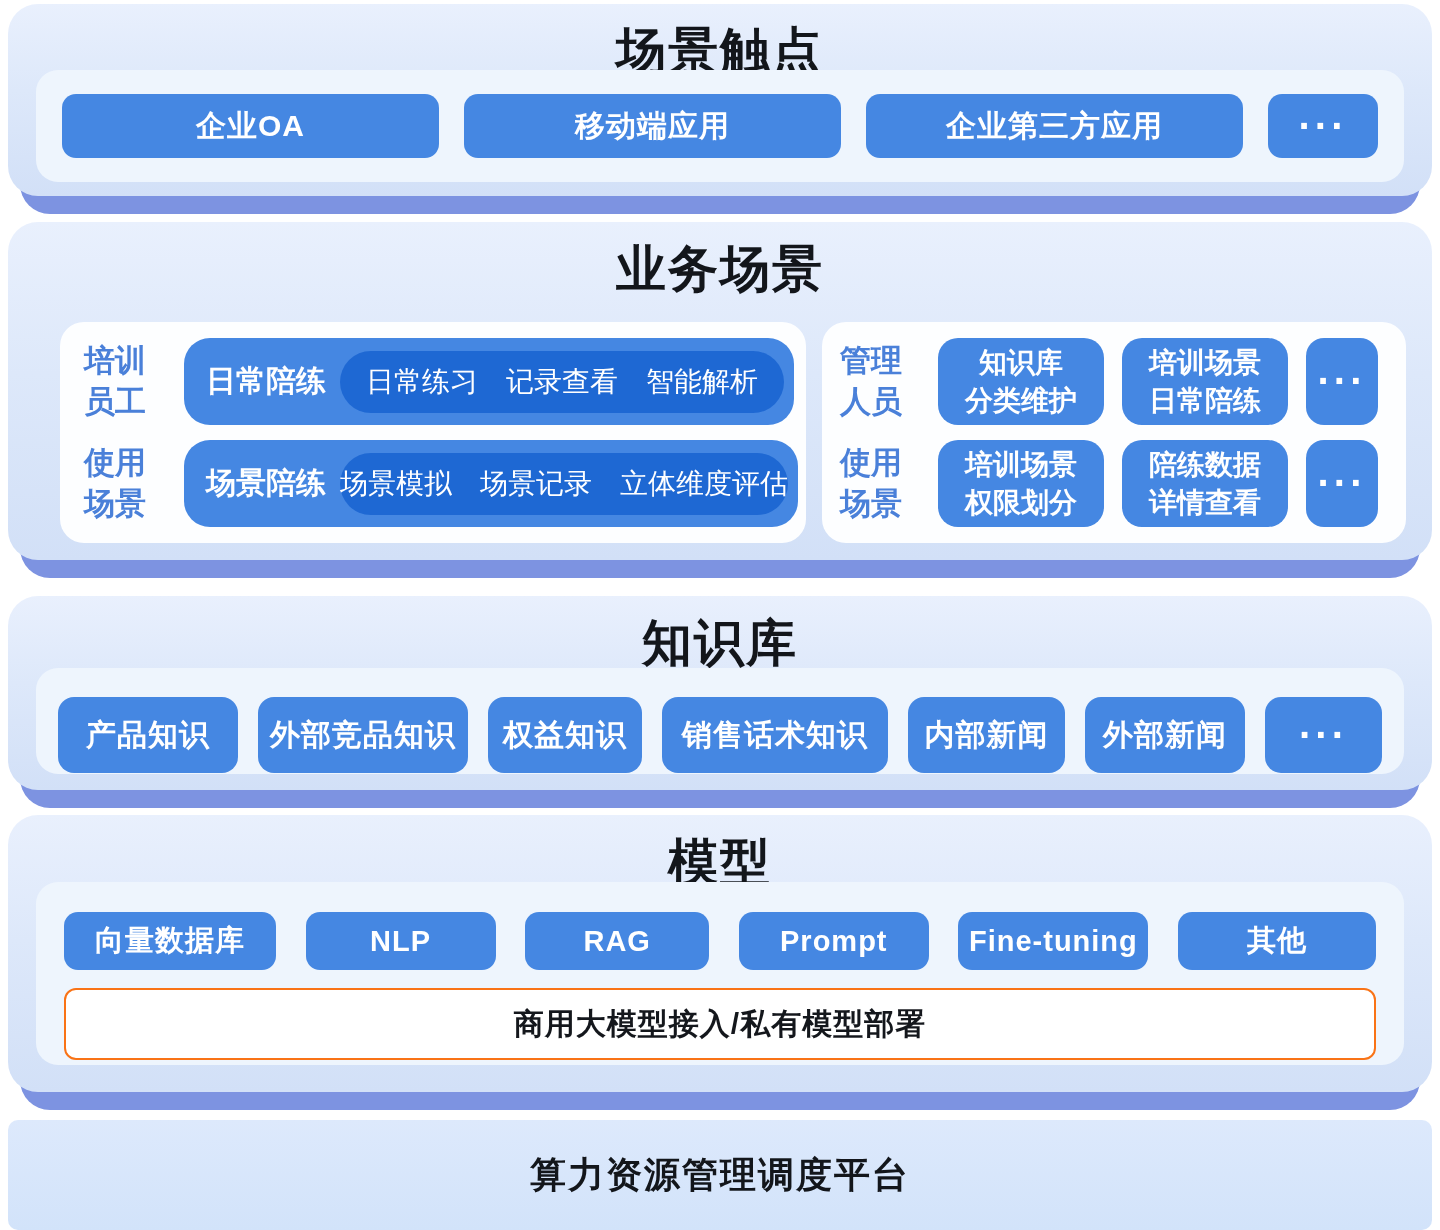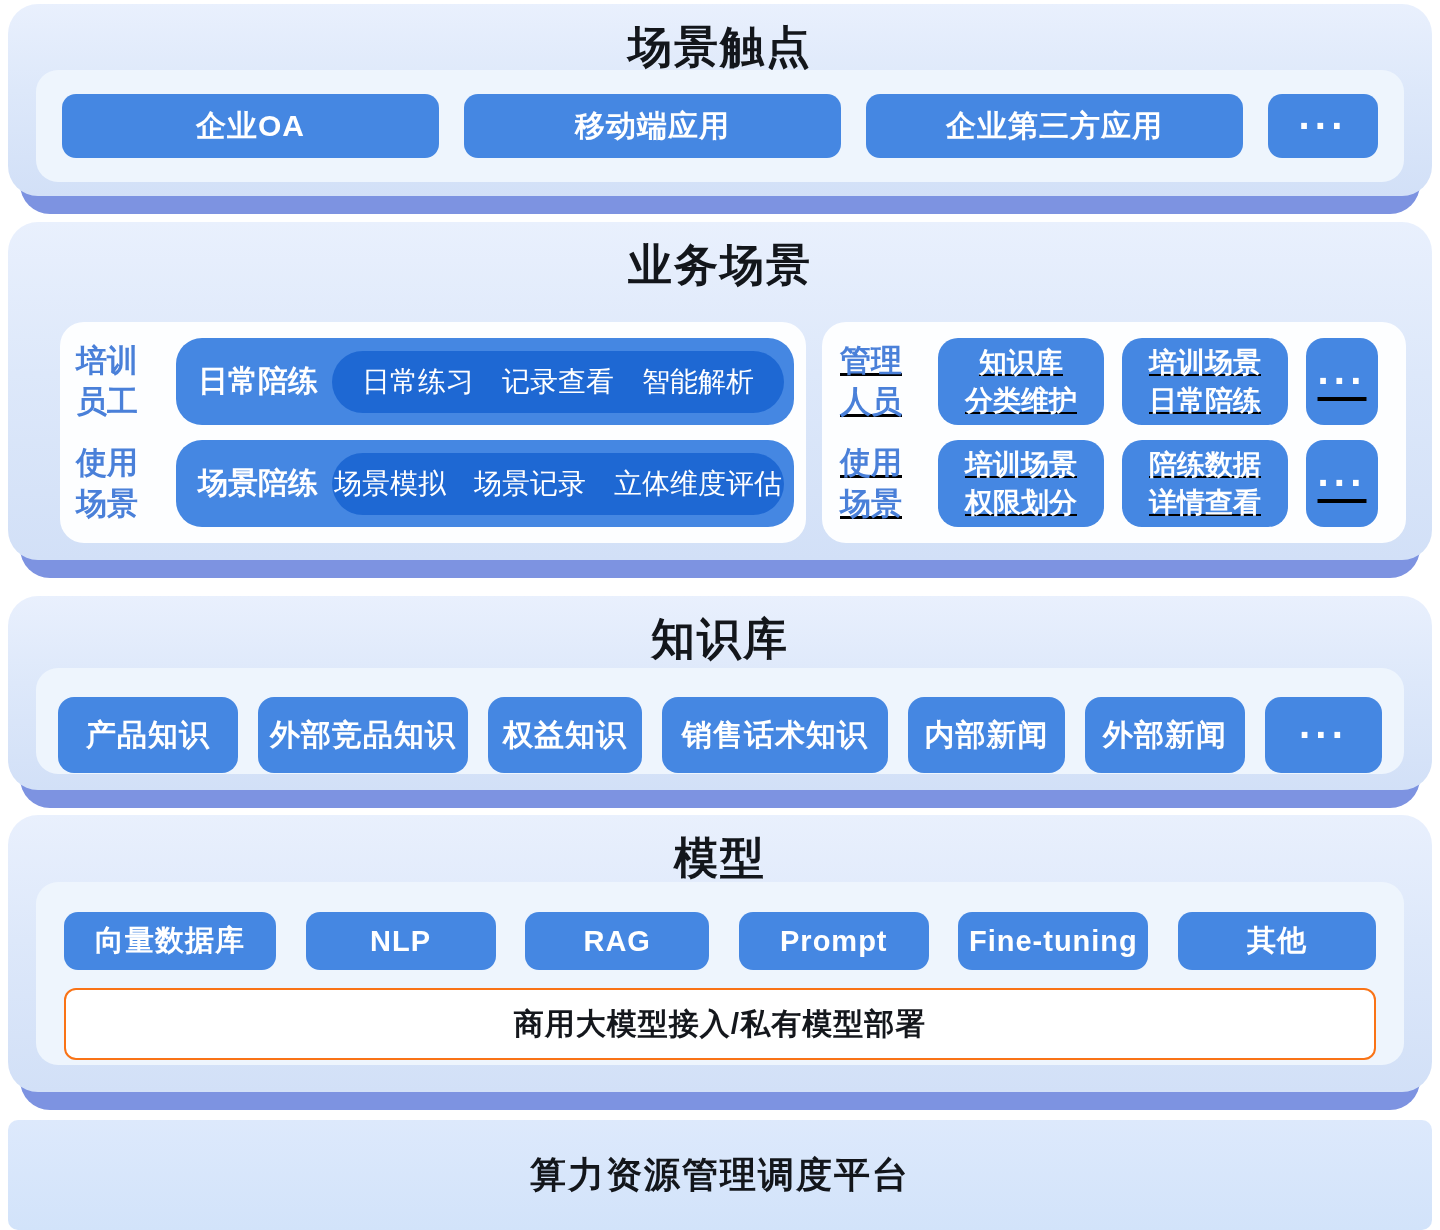--- a/index.html
+++ b/index.html
@@ -13,42 +13,42 @@
     position:absolute;left:20px;right:20px;top:22px;bottom:0;
     background:#7d93e1;border-radius:30px;
   }
   .panel{
     position:absolute;left:8px;right:8px;top:0;bottom:18px;
     background:linear-gradient(180deg,#e9f0fd 0%,#dde8fa 45%,#d2e0f7 100%);
     border-radius:30px;
   }
   .sec-title{
     margin:14px 0 0;text-align:center;
-    font-size:44px;font-weight:800;letter-spacing:2px;color:#13161b;
+    font-size:50px;font-weight:800;letter-spacing:2px;color:#13161b;
   }
   .inner{
     position:absolute;left:28px;right:28px;
     background:#eef5fd;border-radius:22px;
   }
   .chip-row{display:flex;align-items:center;height:100%;}
   .chip{
     background:#4587e2;color:#ffffff;border-radius:14px;
     display:flex;align-items:center;justify-content:center;
     font-size:30px;font-weight:600;letter-spacing:1px;white-space:nowrap;
   }
   .chip.dots,.dots-btn{font-size:40px;font-weight:700;letter-spacing:3px;}
   
   .s1-row{padding:0 26px;gap:25px;}
   .s1-row .grow{flex:1 1 0;height:64px;}
   .s1-row .dots{width:110px;height:64px;flex:0 0 auto;}
   
   .cards{position:absolute;left:52px;top:100px;height:221px;display:flex;gap:16px;}
   .card{background:#fdfeff;border-radius:24px;box-sizing:border-box;display:flex;flex-direction:column;gap:15px;}
-  .card-left{width:746px;padding:16px 12px 16px 16px;}
-  .card-right{width:584px;padding:16px 14px 16px 18px;text-decoration:underline;}
+  .card-left{width:746px;padding:16px 12px 16px 24px;}
+  .card-right{width:584px;padding:16px 14px 16px 18px;}
   .biz-row{flex:1 1 0;display:flex;gap:12px;min-height:0;}
   .rail{
     width:88px;flex:0 0 auto;display:flex;flex-direction:column;justify-content:center;
     color:#4a80d9;font-size:31px;font-weight:700;line-height:1.32;
   }
   .pill{
     flex:1 1 auto;background:#4587e2;border-radius:26px;
     display:flex;align-items:center;padding:0 10px 0 22px;color:#fff;
   }
   .pill-label{font-size:30px;font-weight:600;white-space:nowrap;}

